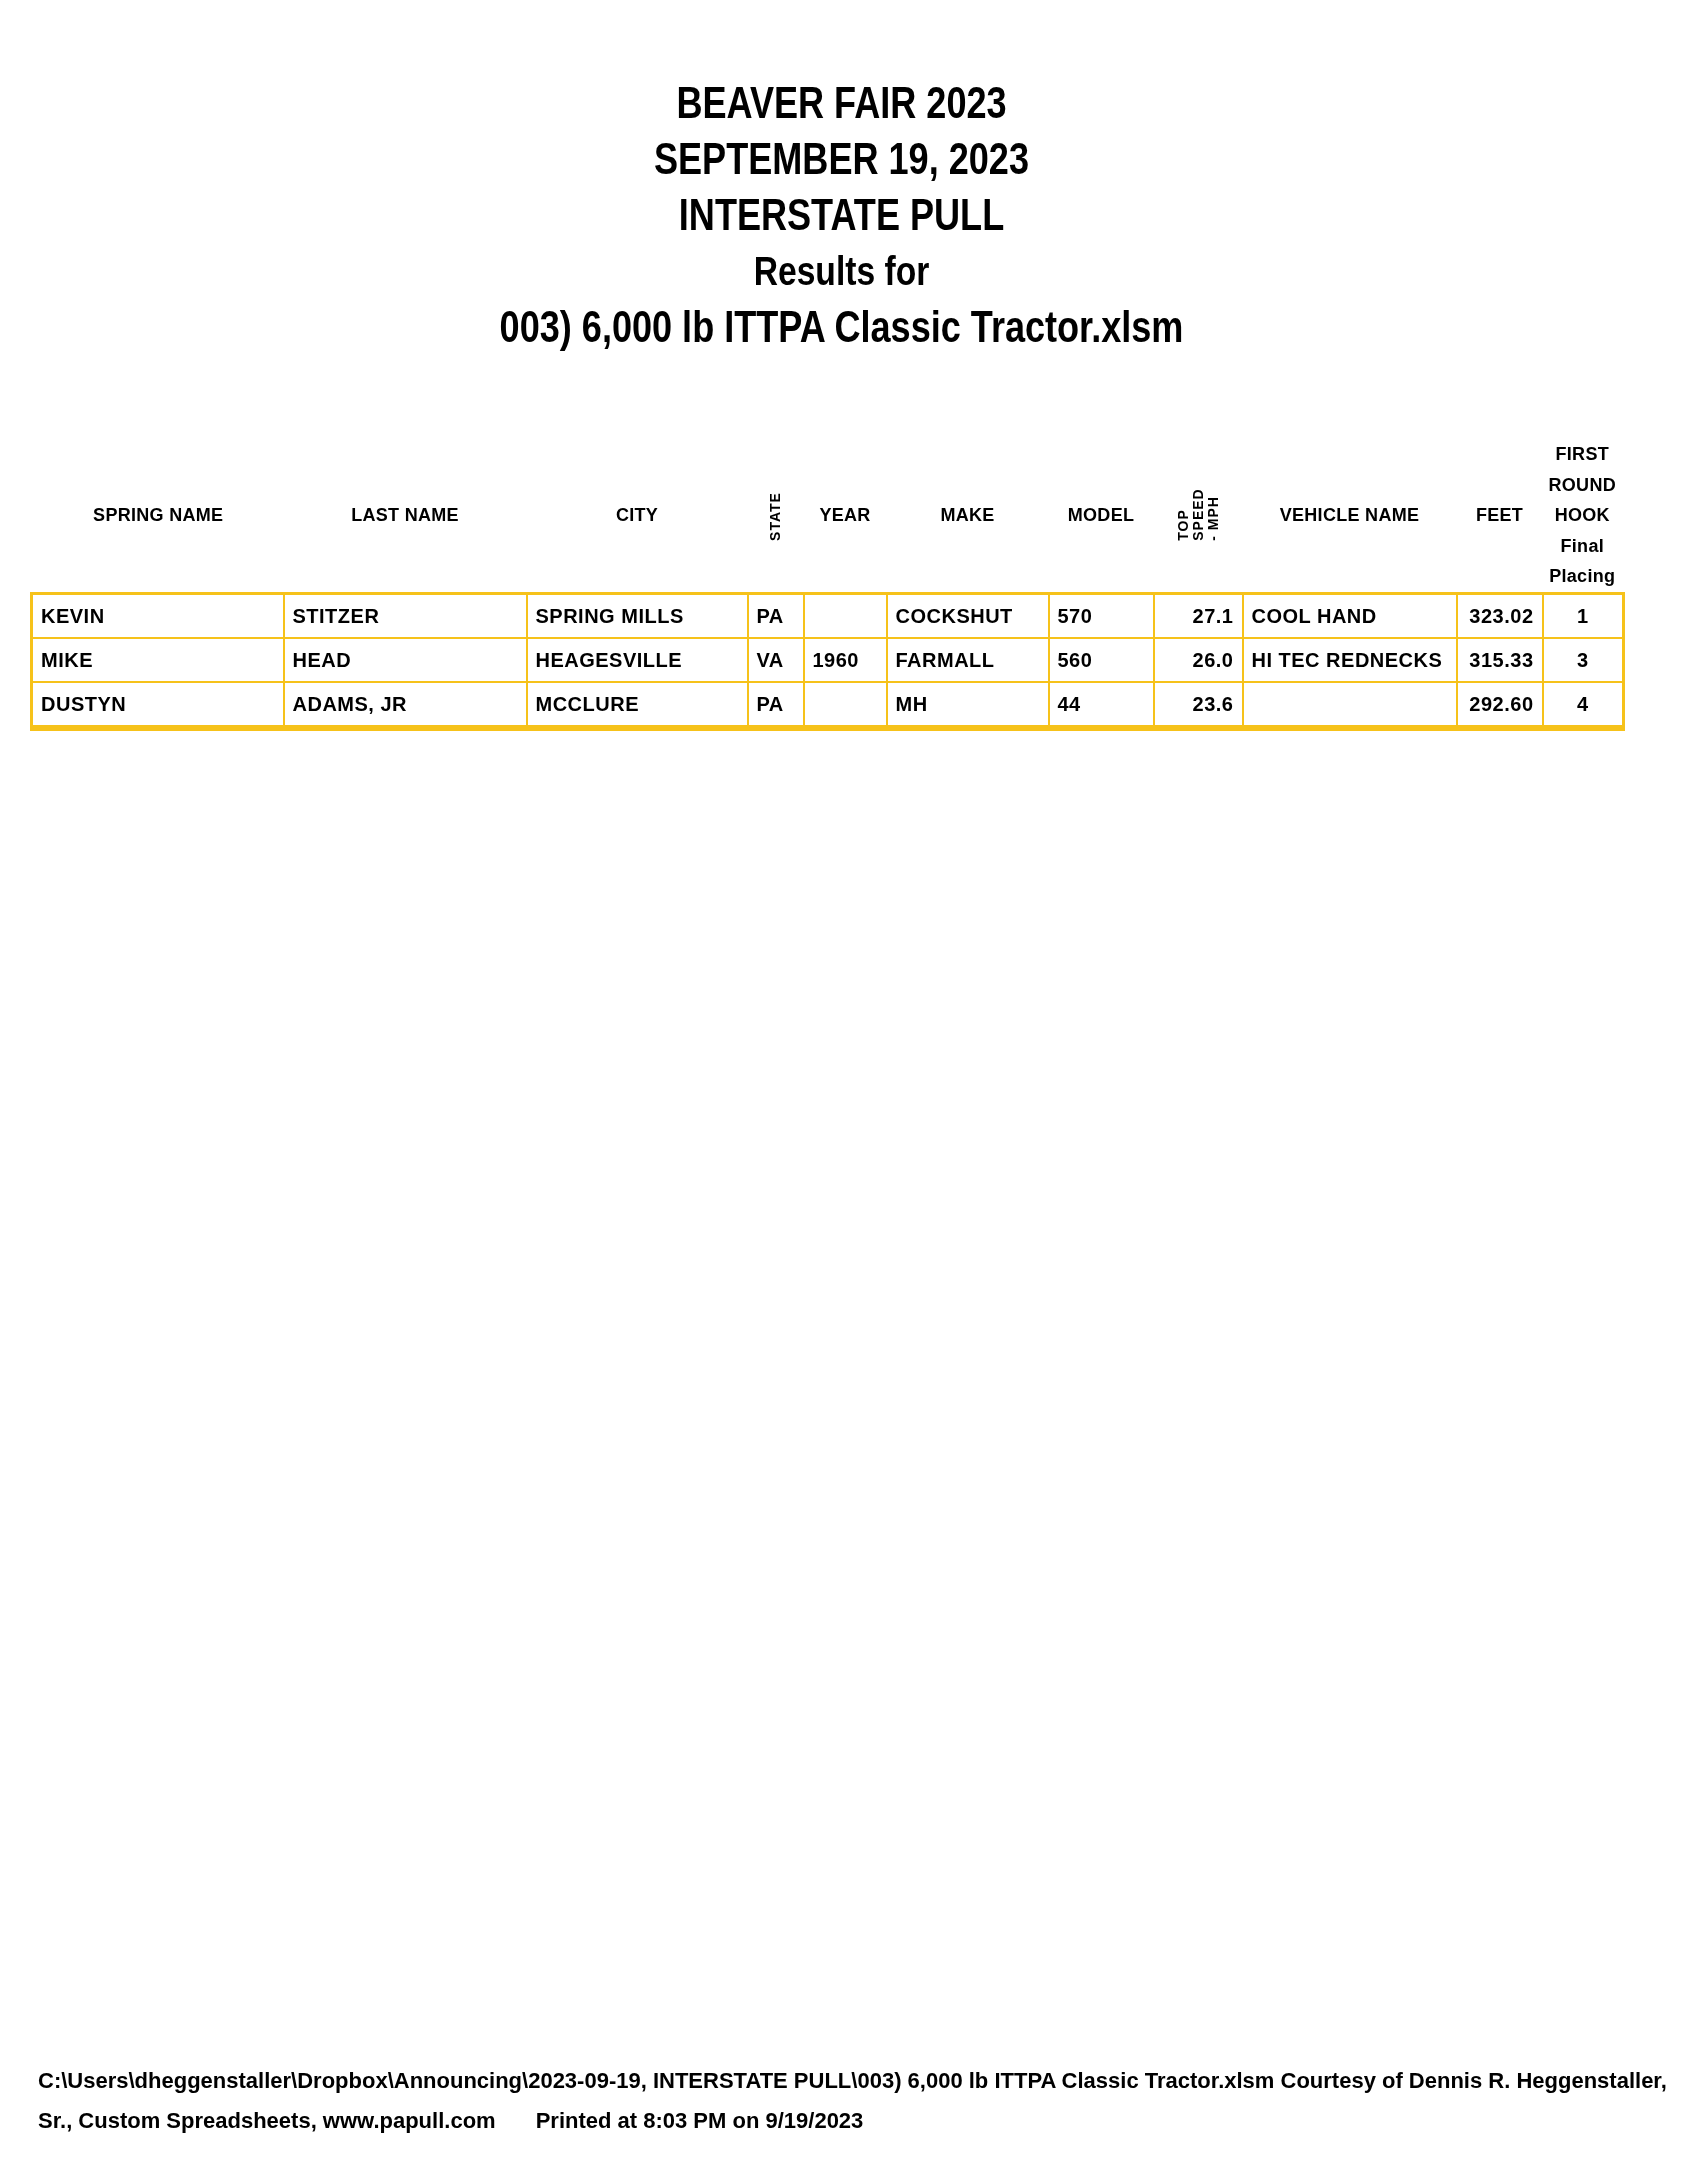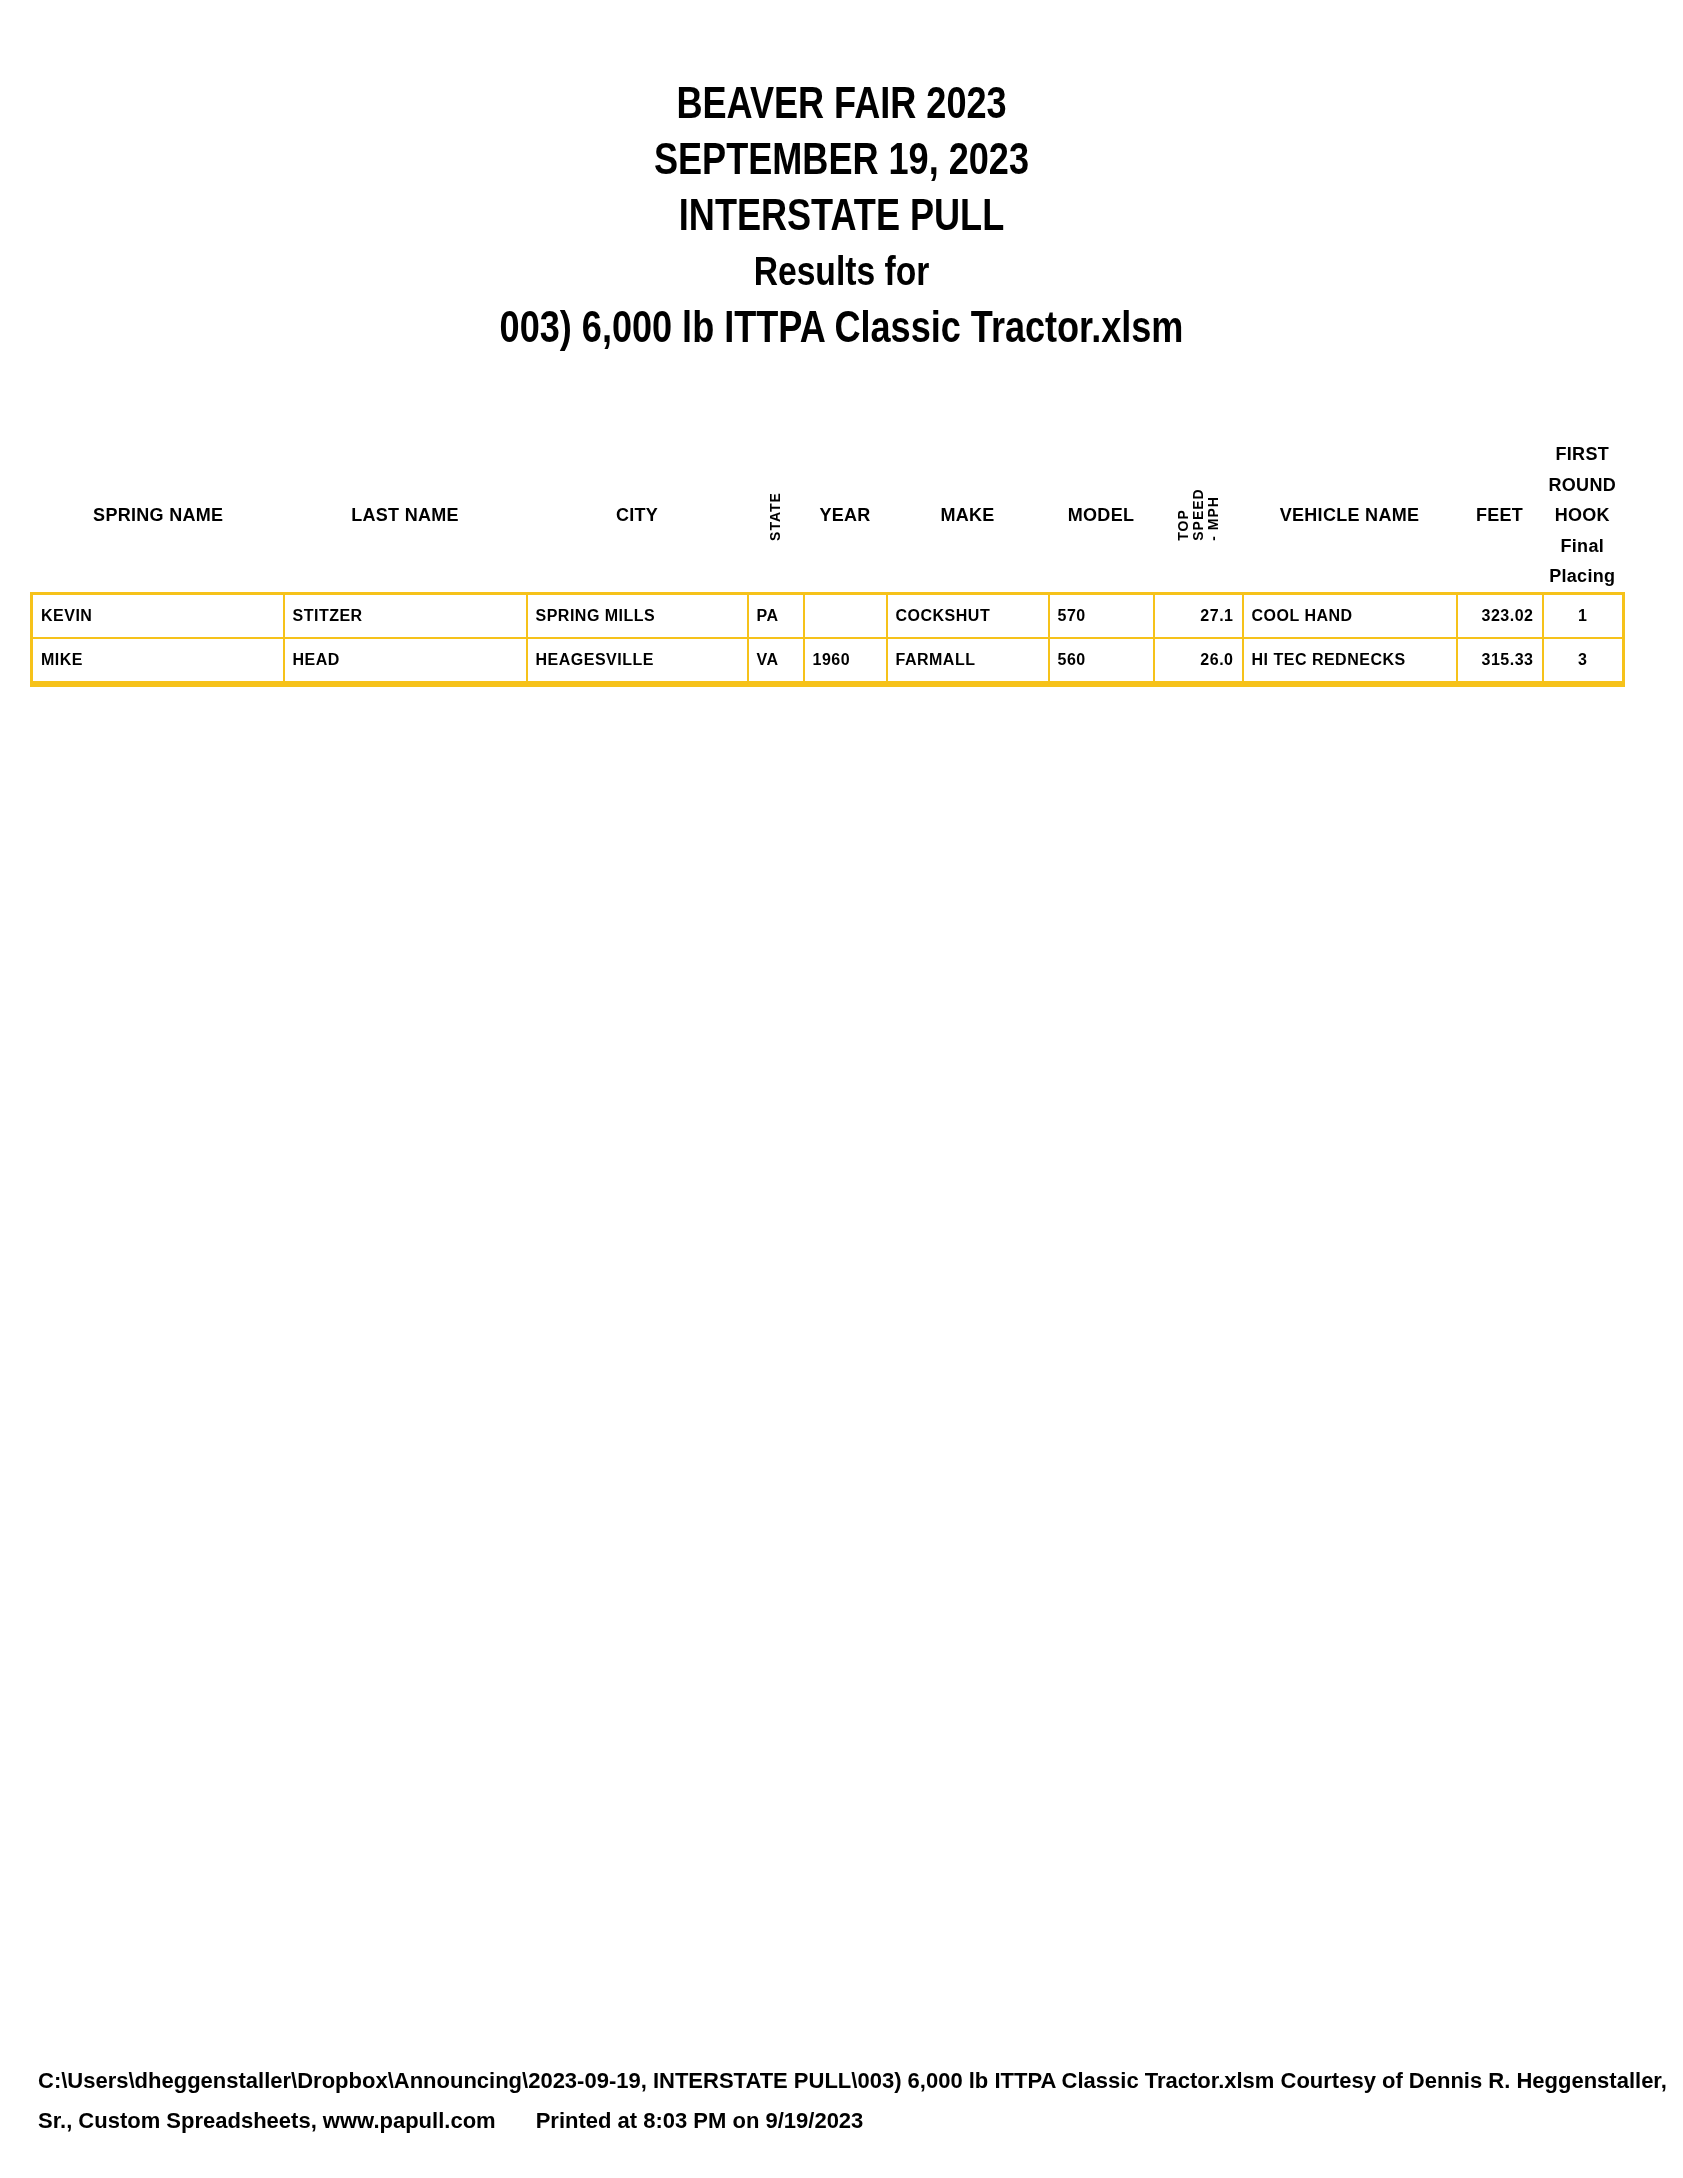--- a/index.html
+++ b/index.html
@@ -49,21 +49,21 @@
     transform:rotate(-90deg);
     font-size:14px;line-height:15px;
     text-align:left;white-space:pre-line;
     letter-spacing:1px;
   }
   .hook-h{font-size:9.4px;line-height:1.7;letter-spacing:0;}
   .hook-h .hook-top{width:69px;margin:0 auto;}
   table.results td{
     border:2px solid var(--gold);
     height:42px;line-height:42px;
-    font-size:16px;letter-spacing:0.5px;
+    font-size:20px;letter-spacing:0.5px;
     padding:0 8px;
     white-space:nowrap;overflow:hidden;
   }
   table.results{border:3px solid transparent;}
   table.results tbody{border:3px solid var(--gold);}
   table.results tbody tr:last-child td{border-bottom:6px solid var(--gold);}
   td.al{text-align:left;}
   td.ar{text-align:right;}
   td.ac{text-align:center;}
 
@@ -140,20 +140,33 @@
       <td class="al">HEAGESVILLE</td>
       <td class="al">VA</td>
       <td class="al">1960</td>
       <td class="al">FARMALL</td>
       <td class="al">560</td>
       <td class="ar">26.0</td>
       <td class="al">HI TEC REDNECKS</td>
       <td class="ar">315.33</td>
       <td class="ac">3</td>
     </tr>
+    <tr>
+      <td class="al">DUSTYN</td>
+      <td class="al">ADAMS, JR</td>
+      <td class="al">MCCLURE</td>
+      <td class="al">PA</td>
+      <td class="al"></td>
+      <td class="al">MH</td>
+      <td class="al">44</td>
+      <td class="ar">23.6</td>
+      <td class="al"></td>
+      <td class="ar">292.60</td>
+      <td class="ac">4</td>
+    </tr>
   </tbody>
 </table>
 
 <div class="footer">
   <div>C:\Users\dheggenstaller\Dropbox\Announcing\2023-09-19, INTERSTATE PULL\003) 6,000 lb ITTPA Classic Tractor.xlsm  Courtesy of Dennis R. Heggenstaller,</div>
   <div><span>Sr., Custom Spreadsheets, www.papull.com</span><span class="printed">Printed at 8:03 PM on 9/19/2023</span></div>
 </div>
 
 
 </body></html>

